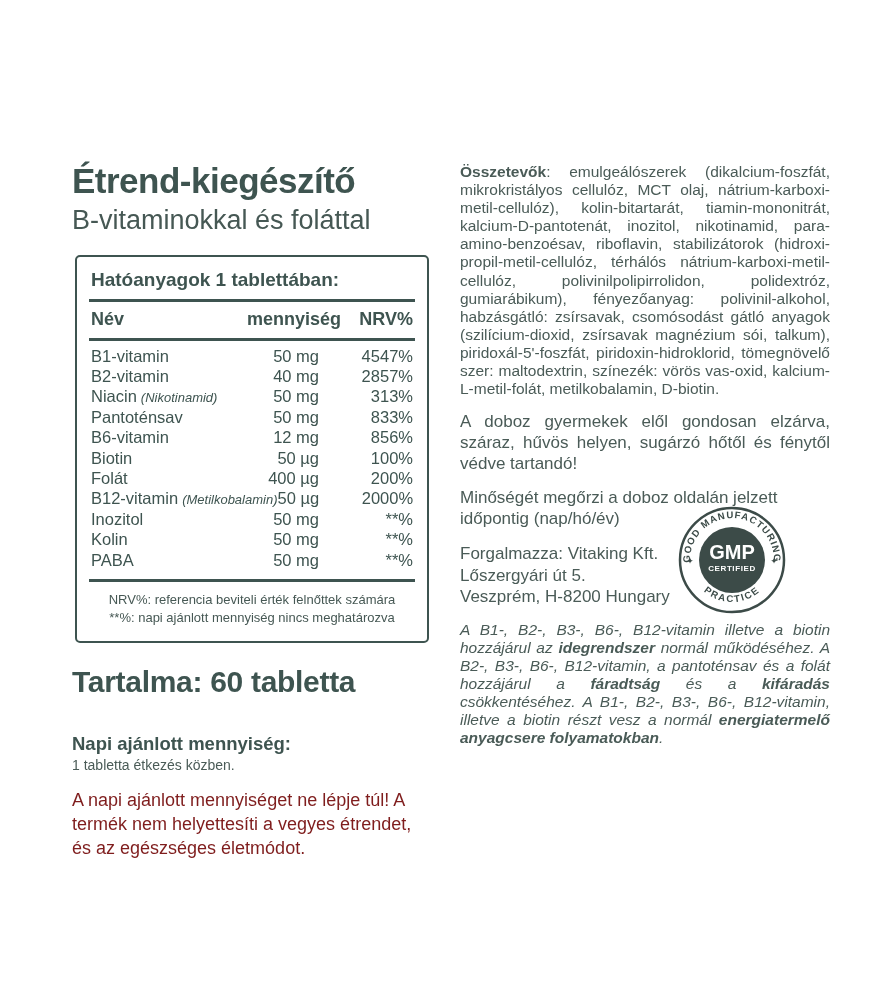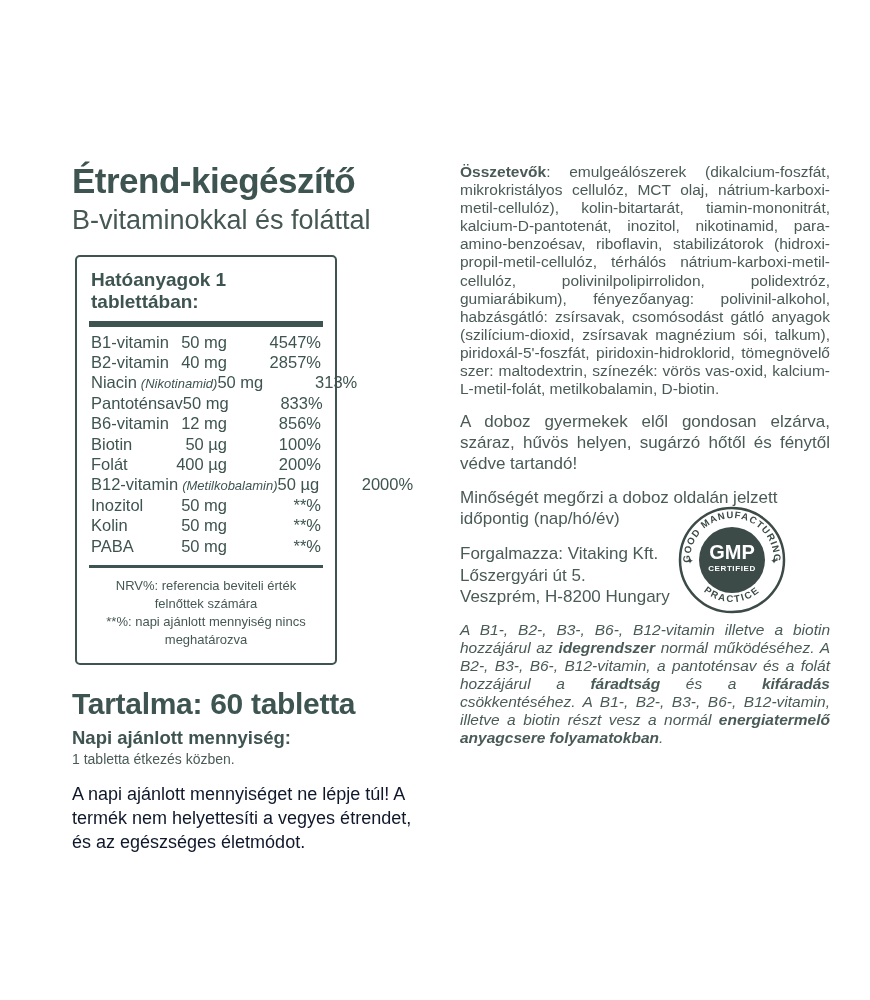--- a/index.html
+++ b/index.html
@@ -13,21 +13,21 @@
     overflow: hidden;
     padding-left: 28px;
   }
   
   .col-left { position: absolute; left: 72px; top: 162px; width: 336px; }
   .title { font-size: 35px; font-weight: bold; letter-spacing: -0.5px; line-height: 1.1; }
   .subtitle { font-size: 27px; font-weight: normal; margin-top: 4px; color: #465854; }
 
   .ing-box {
     margin-top: 19px; margin-left: 3px;
-    width: 262px;
+    width: 354px;
     border: 2px solid #3e5450;
     border-radius: 5px;
     padding: 10px 12px 12px 12px;
   }
   .ing-heading { font-size: 19px; font-weight: bold; padding: 2px 2px 8px 2px; }
   .rule { height: 3px; background: #3e5450; border: 0; }
   .cols-head { display: flex; font-size: 18px; font-weight: bold; padding: 7px 2px 8px 2px; }
   .cols-head .c-name { flex: 1 1 auto; }
   .cols-head .c-qty  { width: 104px; text-align: left; }
   .cols-head .c-nrv  { width: 62px; text-align: right; }
@@ -35,23 +35,23 @@
   .t-row { display: flex; align-items: baseline; font-size: 16.5px; line-height: 18.4px; }
   .t-name { flex: 0 0 auto; white-space: nowrap; }
   .t-name .note { font-style: italic; font-size: 13px; margin-left: 4px; }
   .t-name .note:empty { margin-left: 0; }
   .t-qty { flex: 1 1 auto; text-align: right; padding-right: 34px; white-space: nowrap; }
   .t-nrv { width: 60px; flex: 0 0 auto; text-align: right; white-space: nowrap; }
   .footnotes { padding: 9px 2px 2px 2px; text-align: center; }
   .footnote { font-size: 13px; line-height: 18px; color: #465854; }
 
   .content-heading { margin-top: 22px; font-size: 30px; font-weight: bold; letter-spacing: -0.3px; }
-  .dose-heading { margin-top: 6px; font-size: 18.5px; font-weight: bold; }
+  .dose-heading { margin-top: 34px; font-size: 18.5px; font-weight: bold; }
   .dose-text { margin-top: 2px; font-size: 14px; color: #4a5b57; }
-  .warning { margin-top: 15px; font-size: 18px; line-height: 24px; color: #0f172a; width: 348px; }
+  .warning { margin-top: 15px; font-size: 18px; line-height: 24px; color: #7f1d1d; width: 348px; }
 
   
   .col-right { position: absolute; left: 448px; top: 163px; width: 370px; color: #4a5b57; margin-left: 12px; }
   .p-ingredients { font-size: 15.5px; line-height: 18.1px; text-align: justify; }
   .p-ingredients .b, .rich .b { font-weight: bold; }
   .p-storage { margin-top: 13px; font-size: 17px; line-height: 21px; text-align: justify; }
   .p-quality { margin-top: 13px; font-size: 17px; line-height: 21px; }
   .distributor { margin-top: 14px; font-size: 17px; line-height: 21.5px; }
   .p-claims { margin-top: 13px; font-size: 15.5px; line-height: 18px; font-style: italic; text-align: justify; }
   .p-notification { margin-top: 16px; font-size: 15.5px; font-style: italic; }
@@ -71,20 +71,25 @@
 <div class="page">
 
   <div class="col-left">
 
     <div class="title">Étrend-kiegészítő</div>
     <div class="subtitle">B-vitaminokkal és foláttal</div>
 
     <div class="ing-box">
       <div class="ing-heading">Hatóanyagok 1 tablettában:</div>
       <div class="rule"></div>
+      <div class="cols-head">
+        <span class="c-name">Név</span>
+        <span class="c-qty">mennyiség</span>
+        <span class="c-nrv">NRV%</span>
+      </div>
       <div class="rule"></div>
 
       <div class="t-rows">
 
           <div class="t-row">
             <span class="t-name"><span>B1-vitamin</span><span class="note"></span></span>
             <span class="t-qty">50 mg</span>
             <span class="t-nrv">4547%</span>
           </div>
 

